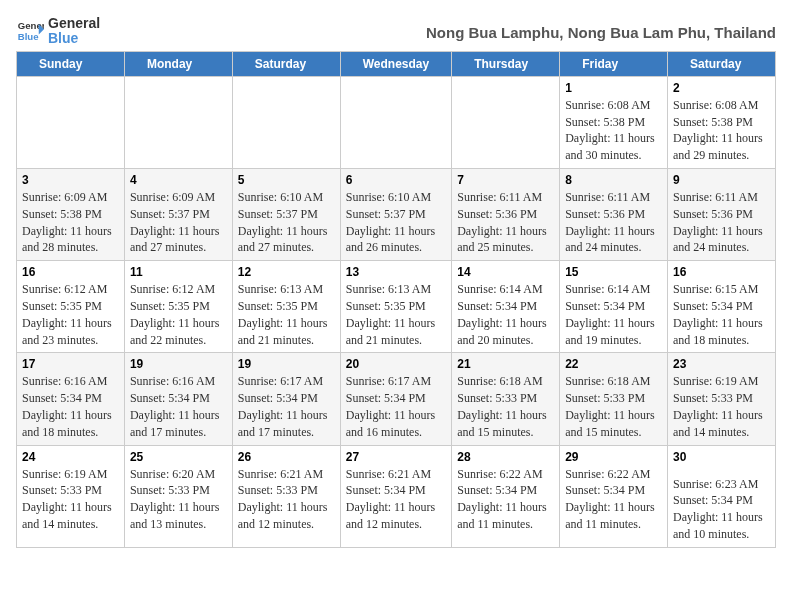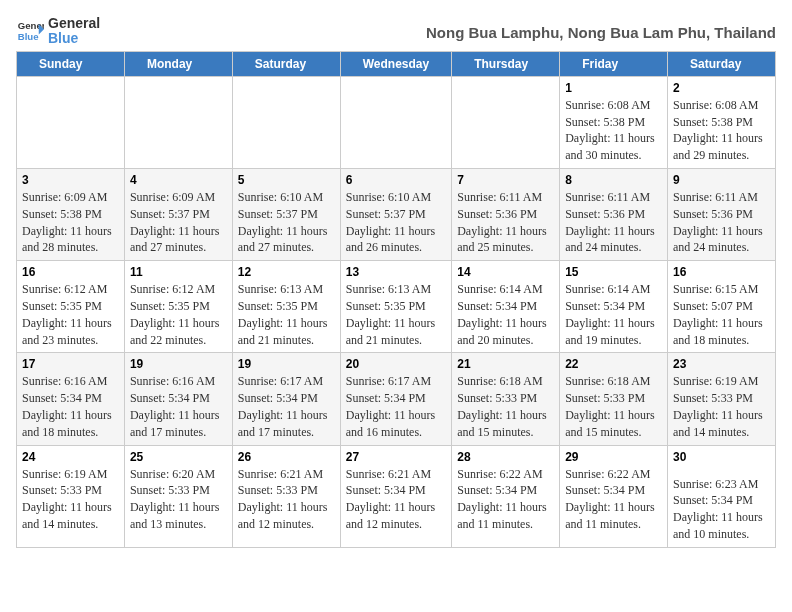--- a/index.html
+++ b/index.html
@@ -211,21 +211,21 @@
         </td>
         <td>
           <div class="day-number">15</div>
           <div class="day-info" style="white-space: pre-line;">Sunrise: 6:14 AM
 Sunset: 5:34 PM
 Daylight: 11 hours and 19 minutes.</div>
         </td>
         <td>
           <div class="day-number">16</div>
           <div class="day-info" style="white-space: pre-line;">Sunrise: 6:15 AM
-Sunset: 5:07 PM
+Sunset: 5:34 PM
 Daylight: 11 hours and 18 minutes.</div>
         </td>
       </tr>
       <tr>
         <td>
           <div class="day-number">17</div>
           <div class="day-info" style="white-space: pre-line;">Sunrise: 6:16 AM
 Sunset: 5:34 PM
 Daylight: 11 hours and 18 minutes.</div>
         </td>

